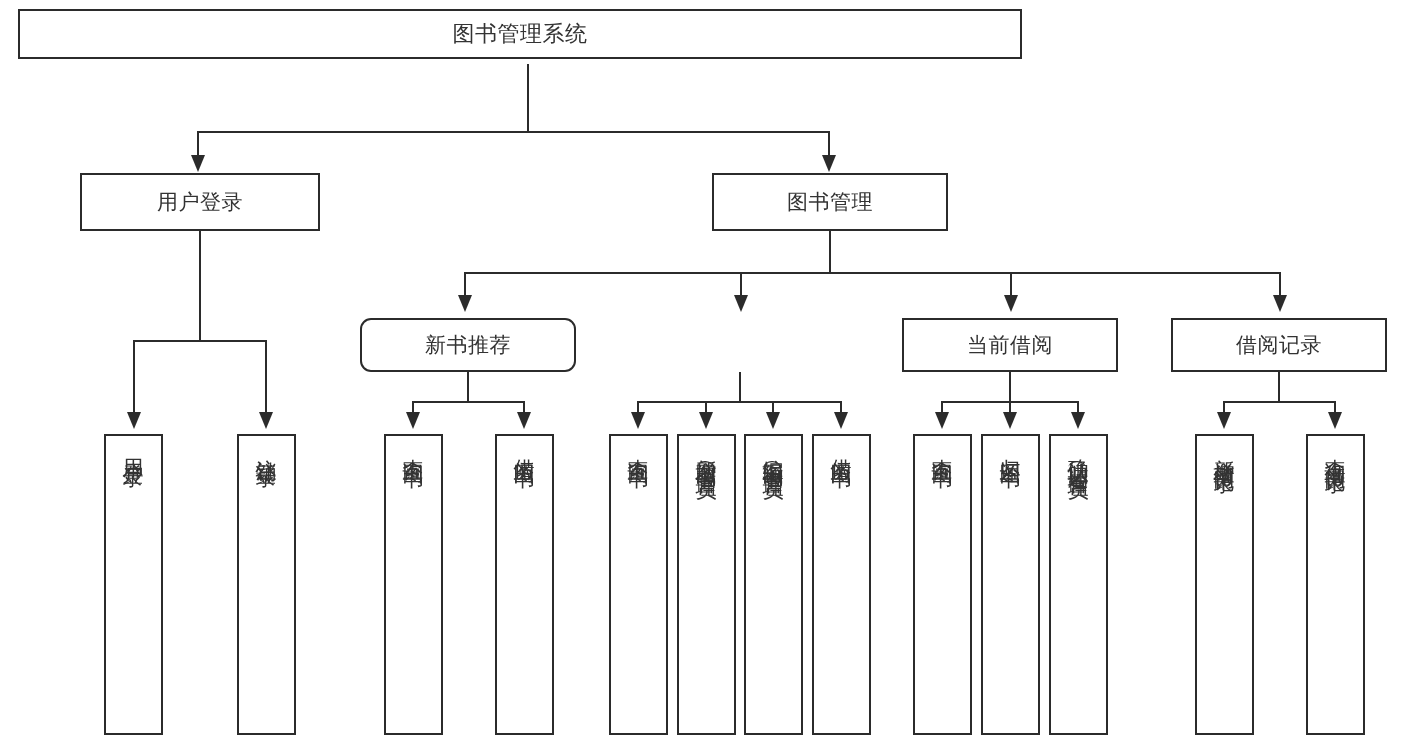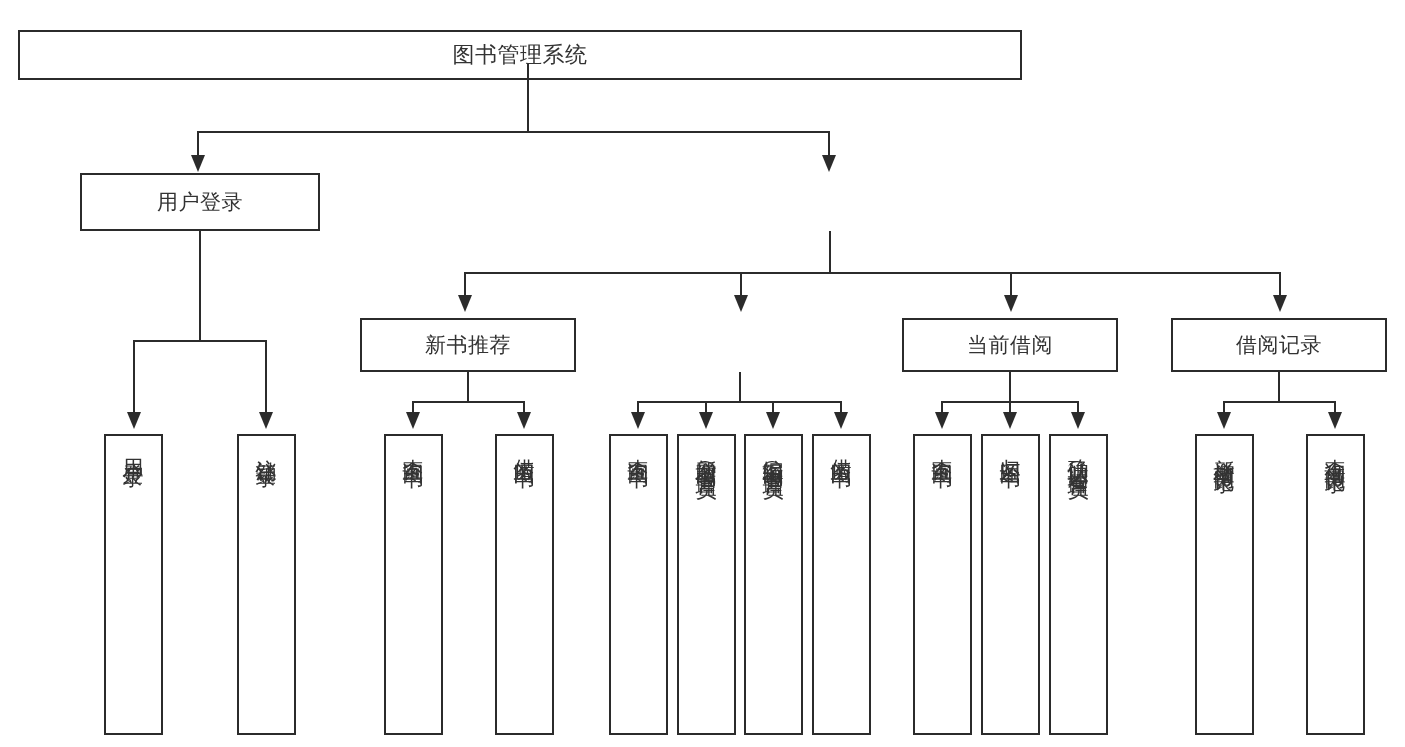--- a/index.html
+++ b/index.html
@@ -82,55 +82,58 @@
     color: #c9c9c9;
     white-space: nowrap;
     letter-spacing: 0.5px;
   }
 </style>
 </head>
 <body>
 
 <div id="canvas">
 
-  <div class="node horiz" id="node-root" style="left:18px; top:30px; width:1004px; height:50px;">
+  <div class="node horiz" id="node-root" style="left:18px; top:9px; width:1004px; height:50px;">
     <span class="lbl">图书管理系统</span>
   </div>
 
   <div class="edge v" style="left:527px; top:64px; height:68px;"></div>
   <div class="edge h" style="left:197px; top:131px; width:632px;"></div>
   <div class="edge v" style="left:197px; top:131px; height:29px;"></div>
   <div class="edge v" style="left:828px; top:131px; height:29px;"></div>
   <div class="arrow" style="left:191px; top:155px;"></div>
   <div class="arrow" style="left:822px; top:155px;"></div>
 
   <div class="node horiz" style="left:80px; top:173px; width:240px; height:58px;">
     <span class="lbl">用户登录</span>
   </div>
 
+  <div class="node horiz" style="left:712px; top:173px; width:236px; height:58px;">
+    <span class="lbl">图书管理</span>
+  </div>
 
   <div class="edge v" style="left:199px; top:231px; height:110px;"></div>
   <div class="edge h" style="left:133px; top:340px; width:133px;"></div>
   <div class="edge v" style="left:133px; top:340px; height:75px;"></div>
   <div class="edge v" style="left:265px; top:340px; height:75px;"></div>
   <div class="arrow" style="left:127px; top:412px;"></div>
   <div class="arrow" style="left:259px; top:412px;"></div>
 
   <div class="edge v" style="left:829px; top:231px; height:42px;"></div>
   <div class="edge h" style="left:464px; top:272px; width:816px;"></div>
   <div class="edge v" style="left:464px; top:272px; height:27px;"></div>
   <div class="edge v" style="left:740px; top:272px; height:27px;"></div>
   <div class="edge v" style="left:1010px; top:272px; height:27px;"></div>
   <div class="edge v" style="left:1279px; top:272px; height:27px;"></div>
   <div class="arrow" style="left:458px; top:295px;"></div>
   <div class="arrow" style="left:734px; top:295px;"></div>
   <div class="arrow" style="left:1004px; top:295px;"></div>
   <div class="arrow" style="left:1273px; top:295px;"></div>
 
-  <div class="node horiz" style="left:360px; top:318px; width:216px; height:54px;">
+  <div class="node horiz" style="left:360px; top:318px; width:216px; height:54px;border-radius:11px;">
     <span class="lbl">新书推荐</span>
   </div>
 
 
   <div class="node horiz" style="left:902px; top:318px; width:216px; height:54px;">
     <span class="lbl">当前借阅</span>
   </div>
 
   <div class="node horiz" style="left:1171px; top:318px; width:216px; height:54px;">
     <span class="lbl">借阅记录</span>

